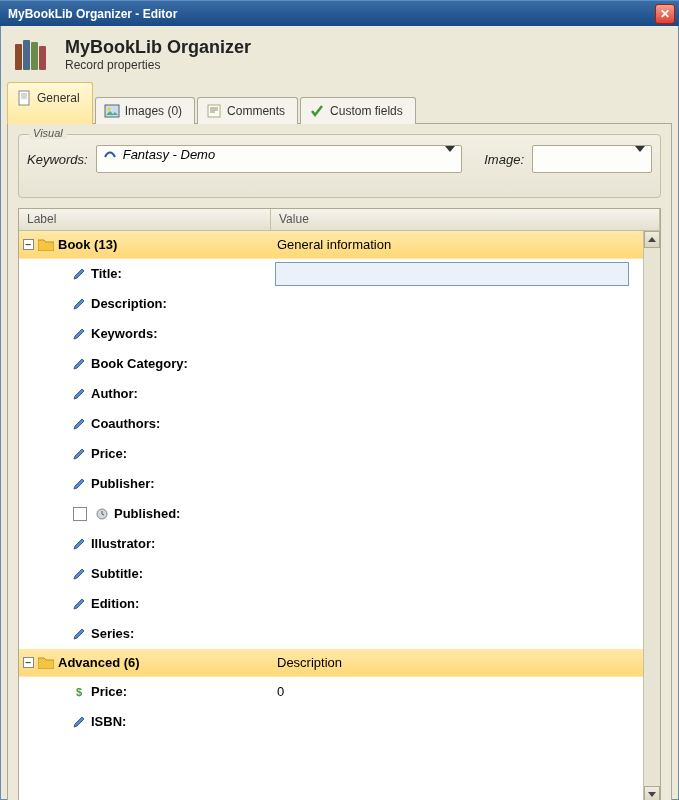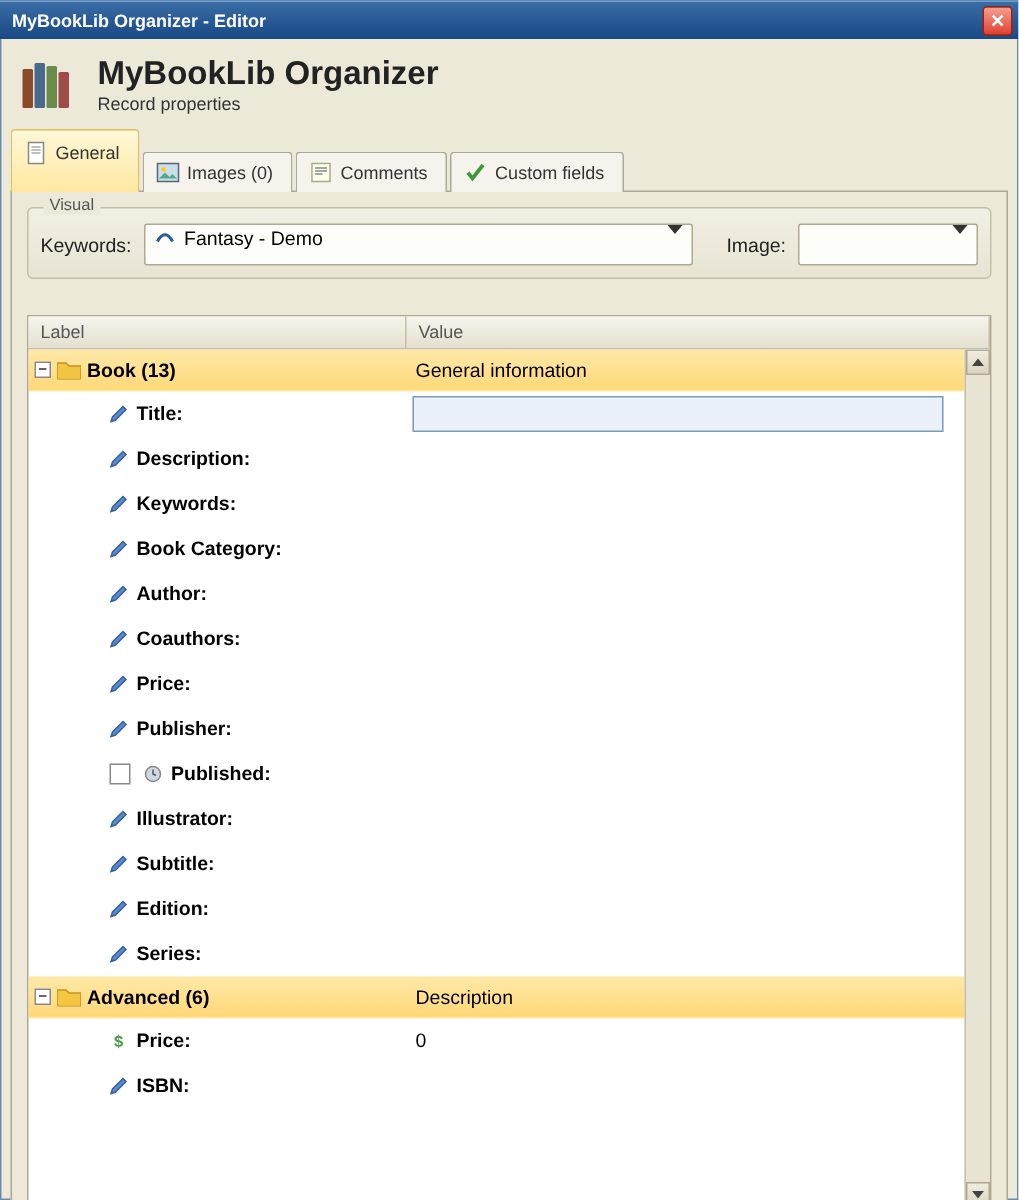--- a/index.html
+++ b/index.html
@@ -44,21 +44,21 @@
   display: flex;
   align-items: center;
   gap: 10px;
   padding: 4px 6px 10px;
 }
 .books-icon {
   width: 42px; height: 36px;
   display: flex; align-items: flex-end;
 }
 .books-icon svg { width: 42px; height: 36px; }
-.header-title { font-size: 22px; font-weight: bold; color: #222; }
+.header-title { font-size: 18px; font-weight: bold; color: #222; }
 .header-sub { font-size: 12px; color: #333; }
 .tabstrip {
   display: flex;
   align-items: flex-end;
   border-bottom: 1px solid #aca899;
   margin-bottom: 0;
 }
 .tab {
   display: flex; align-items: center; gap: 5px;
   padding: 5px 12px 5px 8px;
@@ -80,24 +80,25 @@
 .tab .ticon { width: 16px; height: 16px; display: inline-flex; align-items: center; justify-content: center; }
 .main-panel {
   background: #ece9d8;
   border: 1px solid #aca899;
   border-top: none;
   padding: 10px 10px 6px;
 }
 .visual-group {
   border: 1px solid #c4c0a8;
   border-radius: 4px;
-  padding: 10px 8px 8px;
+  padding: 10px 8px 24px;
   position: relative;
-  margin-bottom: 24px;
+  margin-bottom: 10px;
   background: linear-gradient(to bottom, #f2efe4, #e8e4d4);
+  font-style: italic;
 }
 .visual-legend {
   position: absolute;
   top: -8px; left: 10px;
   background: #ece9d8;
   padding: 0 4px;
   font-size: 11px;
   color: #555;
 }
 .visual-row {

